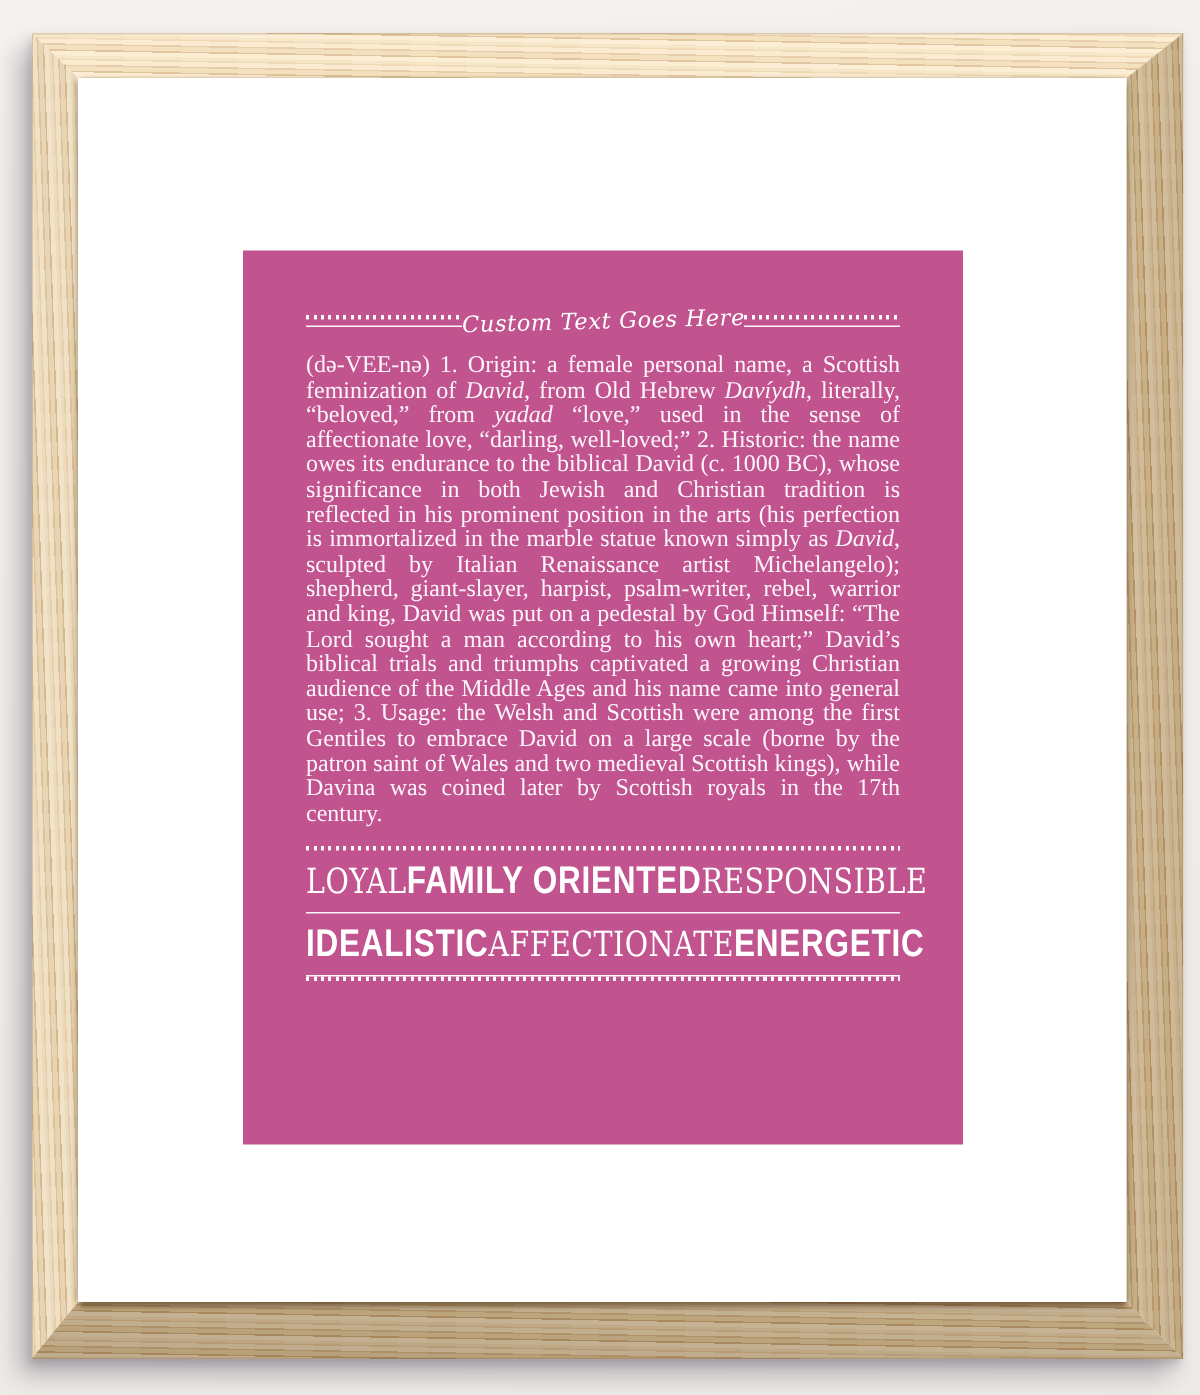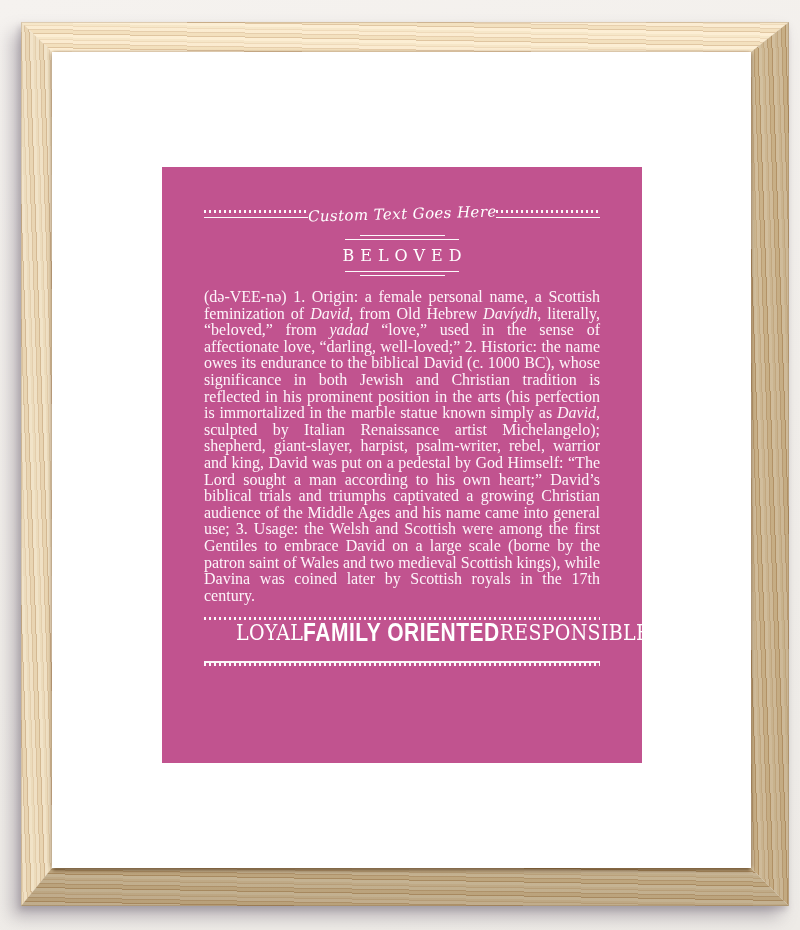--- a/index.html
+++ b/index.html
@@ -48,21 +48,21 @@
   .meaning{font-family:"DejaVu Serif",serif;font-size:16px;letter-spacing:6px;
     padding-left:6px;margin:3px 0;white-space:nowrap;}
   
   .definition{margin:13px 0 0;text-align:justify;
     font-family:"Liberation Serif",serif;font-size:16px;line-height:16.6px;
     color:rgba(255,250,253,.97);}
   .definition i{font-style:italic;}
   
   .traits{margin-top:13px;}
   .trait-dotline{height:3px;background:repeating-linear-gradient(90deg,rgba(255,255,255,.96) 0 2px,transparent 2px 5px);}
-  .trait-row{height:41px;display:flex;align-items:flex-start;justify-content:space-between;margin-left:32px;}
+  .trait-row{height:41px;display:flex;align-items:center;justify-content:space-between;}
   .trait-row span{display:inline-block;transform:scaleY(1.22);white-space:nowrap;}
   .tr-sans{font-family:"Liberation Sans",sans-serif;font-weight:bold;font-size:21px;letter-spacing:.5px;}
   .tr-serif{font-family:"DejaVu Serif",serif;font-size:19px;letter-spacing:.3px;}
   .trait-divider{height:1px;background:rgba(255,255,255,.95);}
 </style>
 </head>
 <body>
 
 <div class="backdrop">
   <div class="frame">
@@ -81,39 +81,37 @@
             <i class="orn-rule"></i>
           </span>
           <span class="custom-text">Custom Text Goes Here</span>
           <span class="orn">
             <i class="orn-dots"></i>
             <i class="orn-rule"></i>
           </span>
         </div>
 
 
-        <div class="meaning-block">
-          <span class="mline short"></span>
-          <span class="mline long"></span>
-          <div class="meaning">BELOVED</div>
-          <span class="mline long"></span>
-          <span class="mline short"></span>
-        </div>
 
         <p class="definition">(də-VEE-nə)  1. Origin:  a female personal name, a Scottish feminization of <i>David</i>, from Old Hebrew <i>Davíydh</i>, literally, “beloved,” from <i>yadad</i> “love,” used in the sense of affectionate love, “darling, well-loved;”  2. Historic:  the name owes its endurance to the biblical David (c. 1000 BC), whose significance in both Jewish and Christian tradition is reflected in his prominent position in the arts (his perfection is immortalized in the marble statue known simply as <i>David</i>, sculpted by Italian Renaissance artist Michelangelo); shepherd, giant-slayer, harpist, psalm-writer, rebel, warrior and king, David was put on a pedestal by God Himself: “The Lord sought a man according to his own heart;” David’s biblical trials and triumphs captivated a growing Christian audience of the Middle Ages and his name came into general use;  3. Usage: the Welsh and Scottish were among the first Gentiles to embrace David on a large scale (borne by the patron saint of Wales and two medieval Scottish kings), while Davina was coined later by Scottish royals in the 17th century.</p>
 
         <div class="traits">
           <div class="trait-dotline"></div>
           <div id="trait-rows">
               <div class="trait-row">
                 <span class="tr-serif">LOYAL</span>
                 <span class="tr-sans">FAMILY ORIENTED</span>
                 <span class="tr-serif">RESPONSIBLE</span>
               </div>
               <div class="trait-divider"></div>
+              <div class="trait-row">
+                <span class="tr-sans">IDEALISTIC</span>
+                <span class="tr-serif">AFFECTIONATE</span>
+                <span class="tr-sans">ENERGETIC</span>
+              </div>
               <div class="trait-divider"></div>
             </div>
           <div class="trait-dotline"></div>
         </div>
 
       </div>
     </div>
   </div>
 </div>
 

